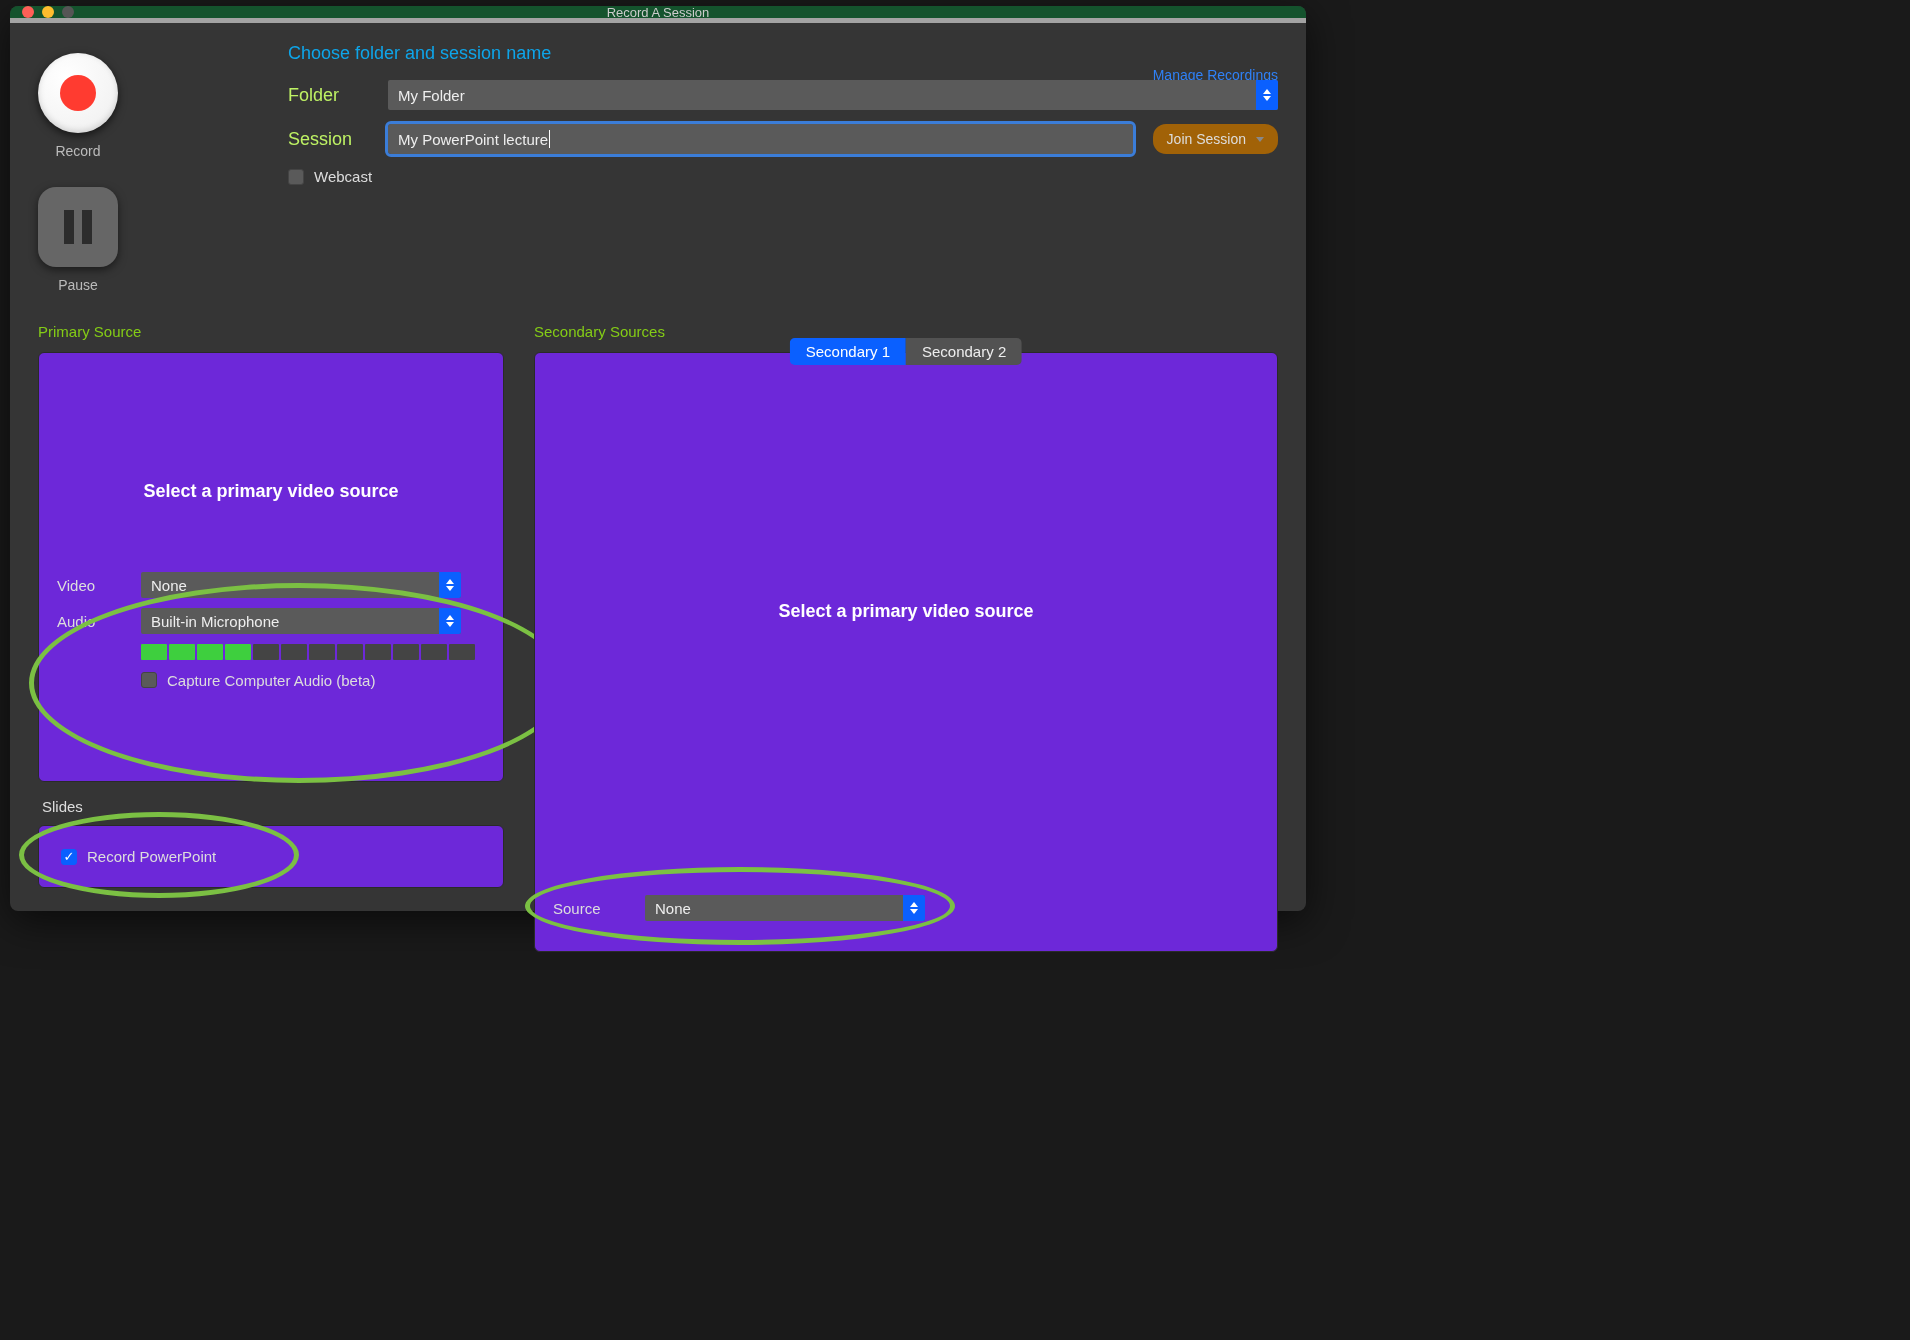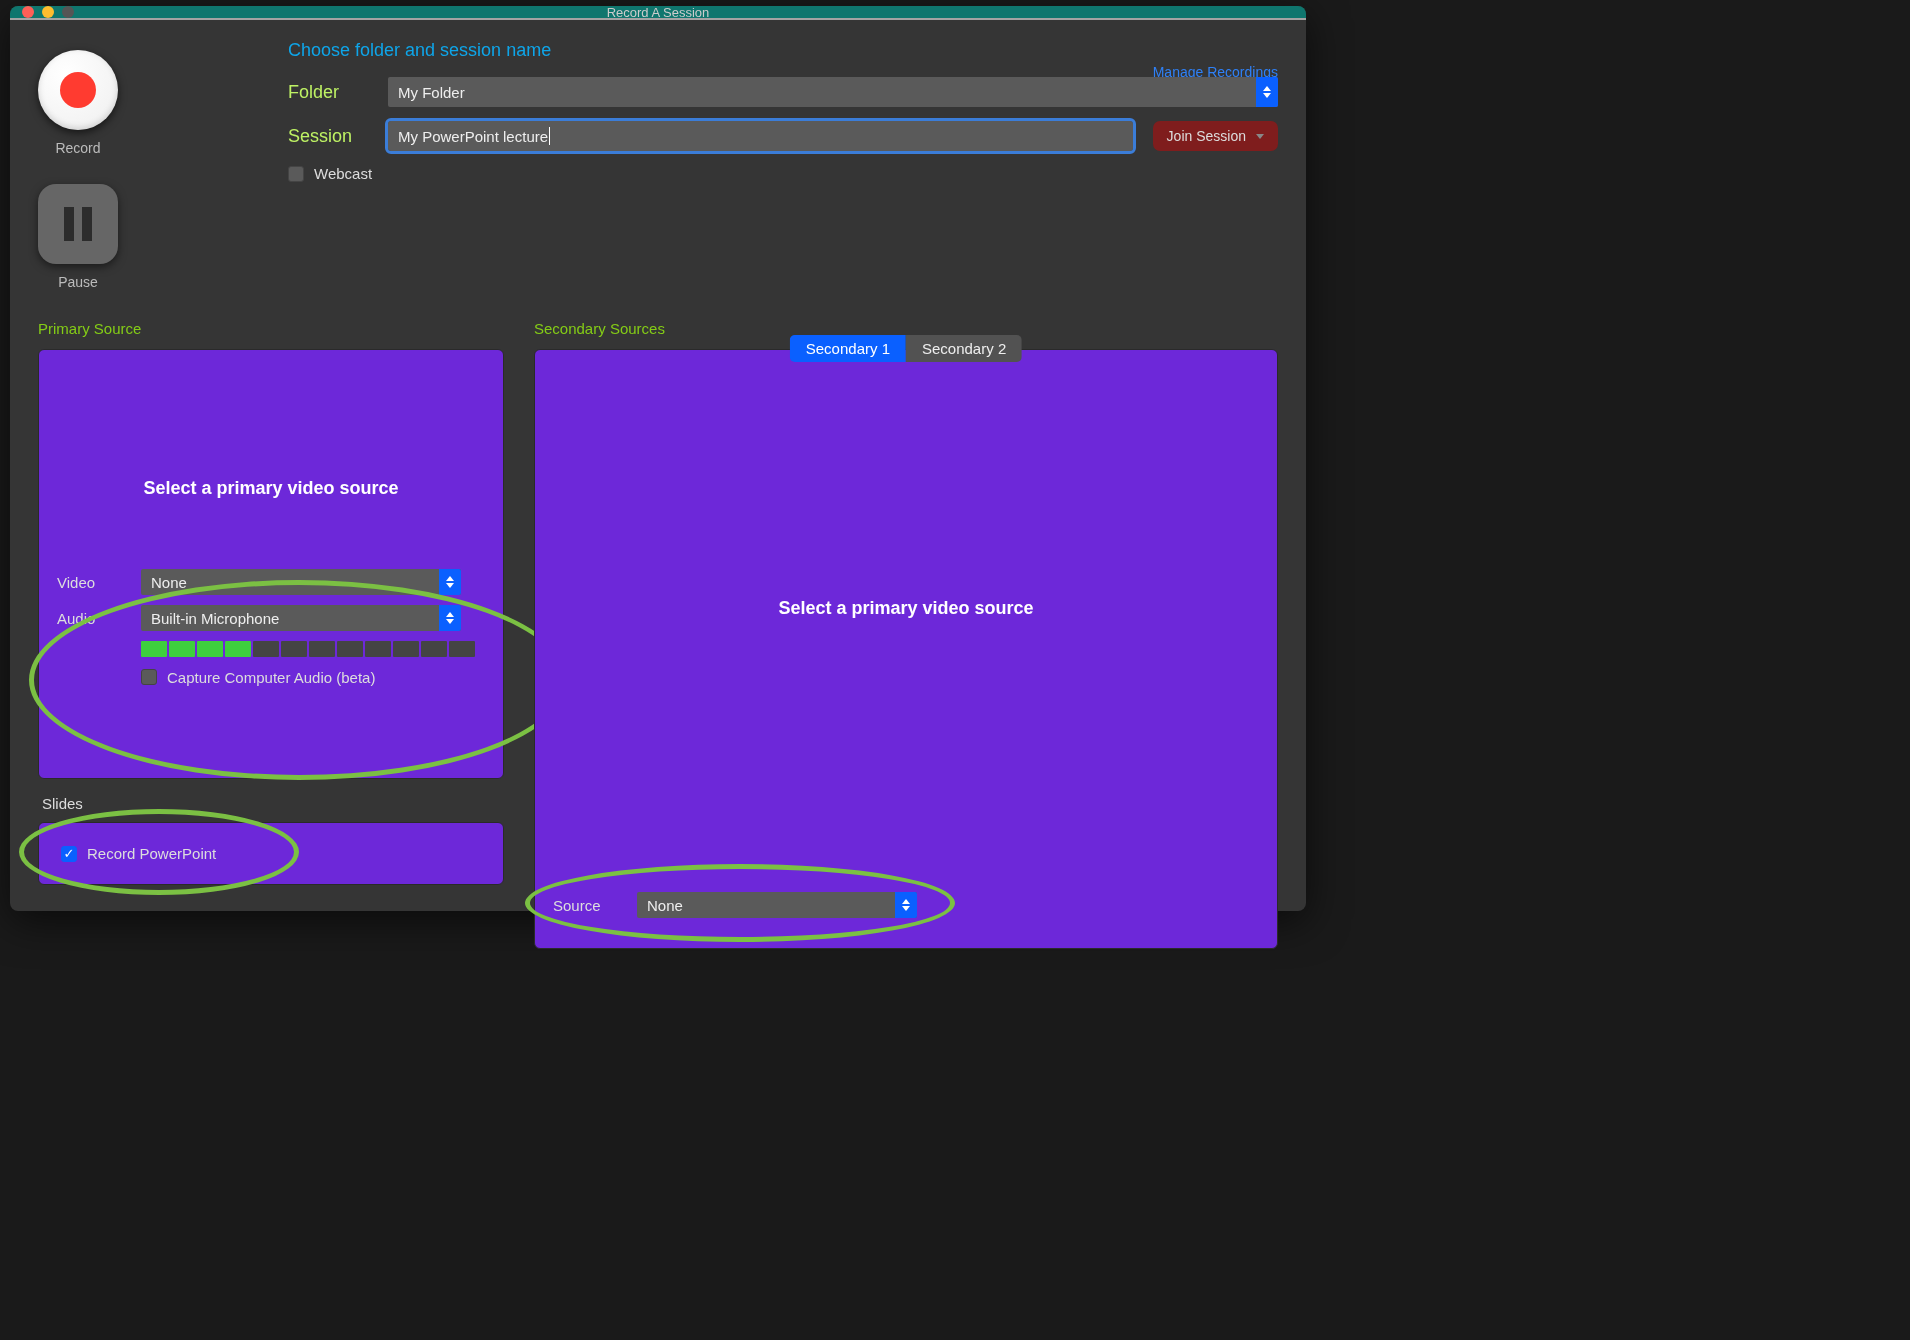--- a/index.html
+++ b/index.html
@@ -17,27 +17,27 @@
     background: #353535;
     border-radius: 8px;
     margin: 6px 0 0 10px;
     box-shadow: 0 10px 40px rgba(0,0,0,0.6);
     display: flex;
     flex-direction: column;
     position: relative;
   }
   .titlebar {
     height: 28px;
-    background: #0f766e;
+    background: #14532d;
     border-top-left-radius: 8px;
     border-top-right-radius: 8px;
     display: flex;
     align-items: center;
     position: relative;
-    border-bottom: 2px solid #a3a3a3;
+    border-bottom: 5px solid #a3a3a3;
   }
   .traffic {
     display: flex;
     gap: 8px;
     margin-left: 12px;
   }
   .tl { width: 12px; height: 12px; border-radius: 50%; }
   .tl-red { background: #ff5f57; }
   .tl-yellow { background: #ffbd2e; }
   .tl-grey { background: #555; }
@@ -150,23 +150,23 @@
   .session-input .cursor {
     display: inline-block;
     width: 1px; height: 18px;
     background: #fff;
     margin-left: 1px;
     vertical-align: middle;
   }
   .join-btn {
     height: 30px;
     padding: 0 14px;
-    background: #7f1d1d;
+    background: #a16207;
     color: #ddd;
-    border-radius: 7px;
+    border-radius: 13px;
     display: flex; align-items: center;
     gap: 10px;
     cursor: pointer;
     font-size: 14px;
   }
   .join-btn .mini-caret {
     width: 0; height: 0;
     border-left: 4px solid transparent;
     border-right: 4px solid transparent;
     border-top: 5px solid #888;
@@ -265,21 +265,21 @@
     font-weight: 600;
     color: #fff;
     margin-top: 230px;
   }
   .secondary-source-row {
     position: absolute;
     bottom: 30px;
     left: 18px;
     display: flex;
     align-items: center;
-    gap: 14px;
+    gap: 22px;
   }
   .secondary-source-row .source-select { width: 280px; }
 
   
   .ellipse {
     position: absolute;
     border: 5px solid #7bc043;
     border-radius: 50%;
     pointer-events: none;
   }

